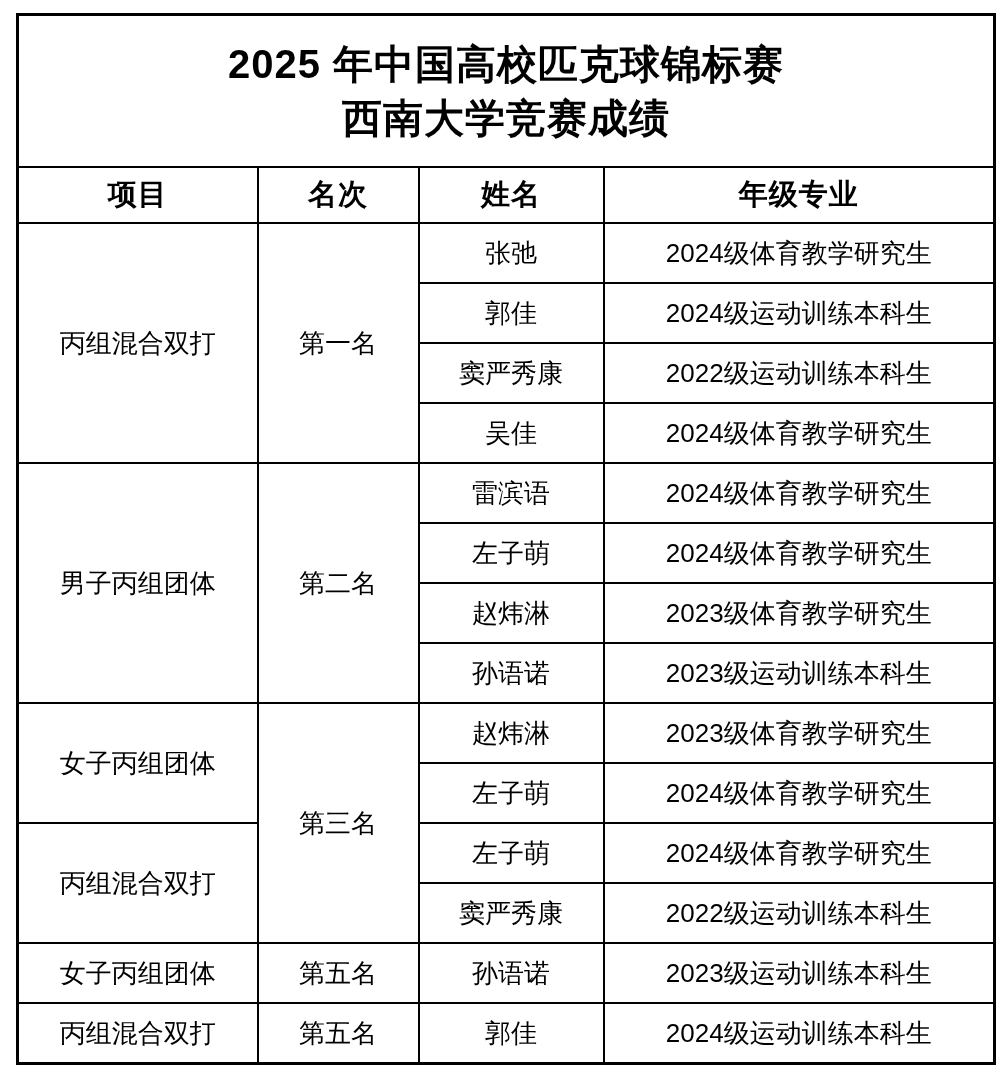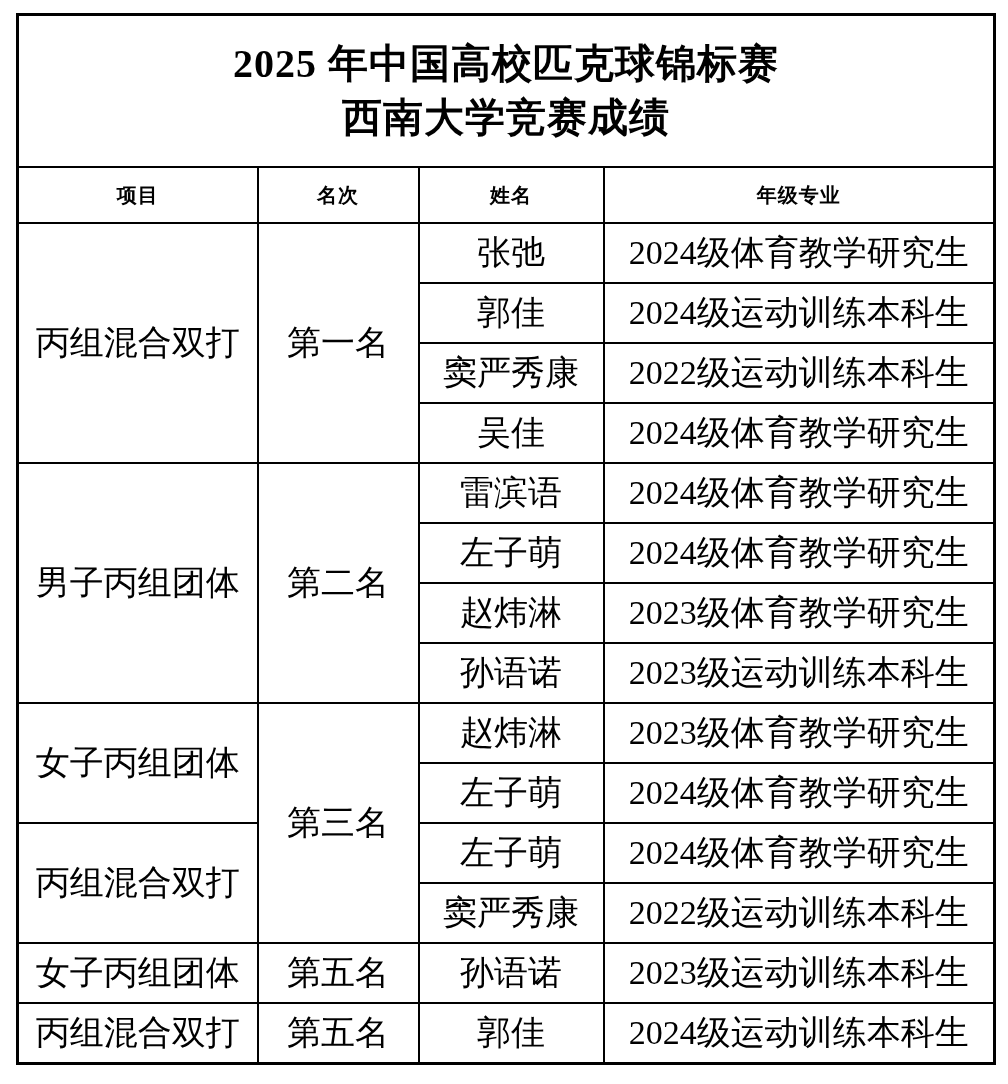--- a/index.html
+++ b/index.html
@@ -9,21 +9,20 @@
     width: 1008px;
     height: 1084px;
     font-family: "Liberation Sans", "DejaVu Sans", sans-serif;
     color: #000000;
   }
   .page {
     box-sizing: border-box;
     width: 1008px;
     height: 1084px;
     padding: 13px 15px 0 16px;
-    font-family: Liberation Serif, serif;
   }
   table.results {
     border-collapse: collapse;
     table-layout: fixed;
     width: 977px;
     border: 3px solid #000000;
   }
   table.results th,
   table.results td {
     border: 2px solid #000000;
@@ -36,27 +35,27 @@
   .title-cell {
     height: 150px;
     font-size: 40px;
     font-weight: 700;
     line-height: 1.35;
     letter-spacing: 1px;
   }
   .title-line { display: block; }
   tr.header-row th {
     height: 54px;
-    font-size: 20px;
+    font-size: 29px;
     font-weight: 700;
     letter-spacing: 1px;
   }
   tr.data-row td {
     height: 58px;
-    font-size: 34px;
+    font-size: 26px;
     font-weight: 400;
   }
 </style>
 </head>
 <body>
 
 <div class="page">
   <table class="results">
     <colgroup>
       <col style="width:240px">

